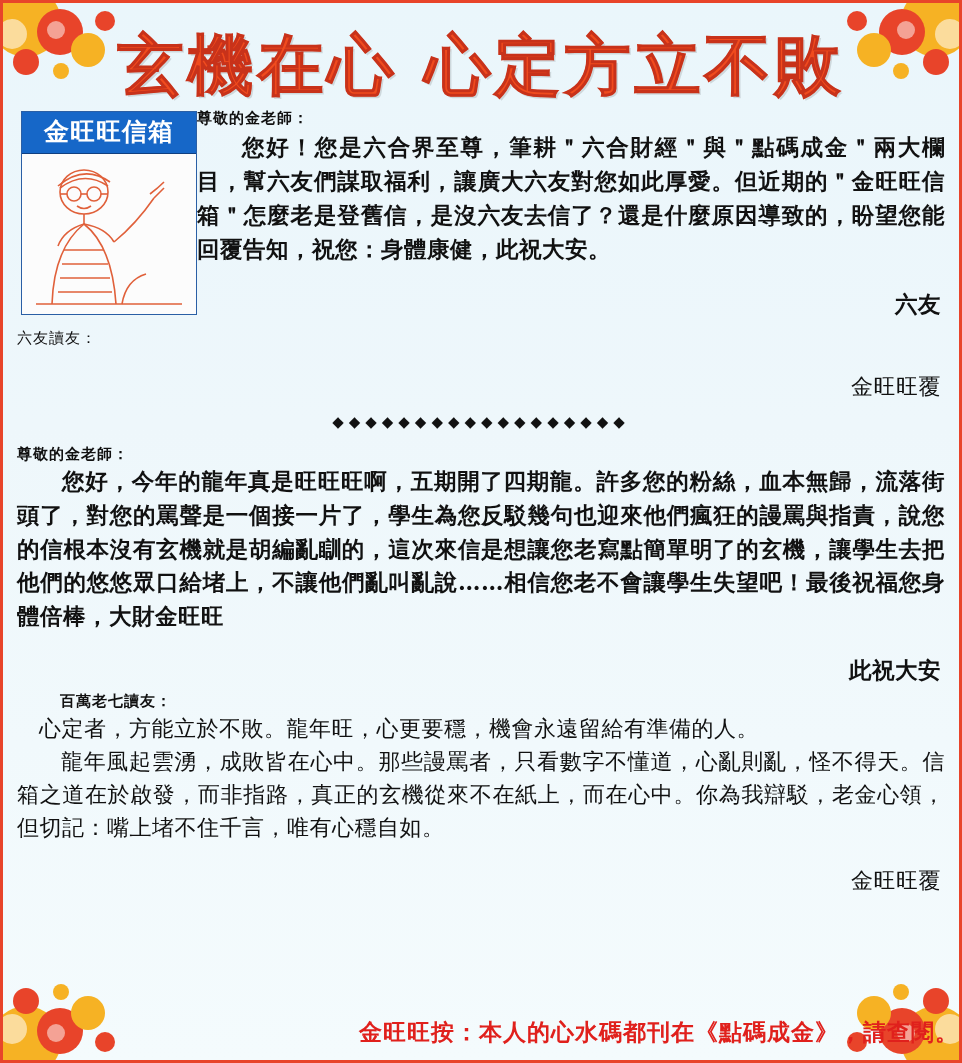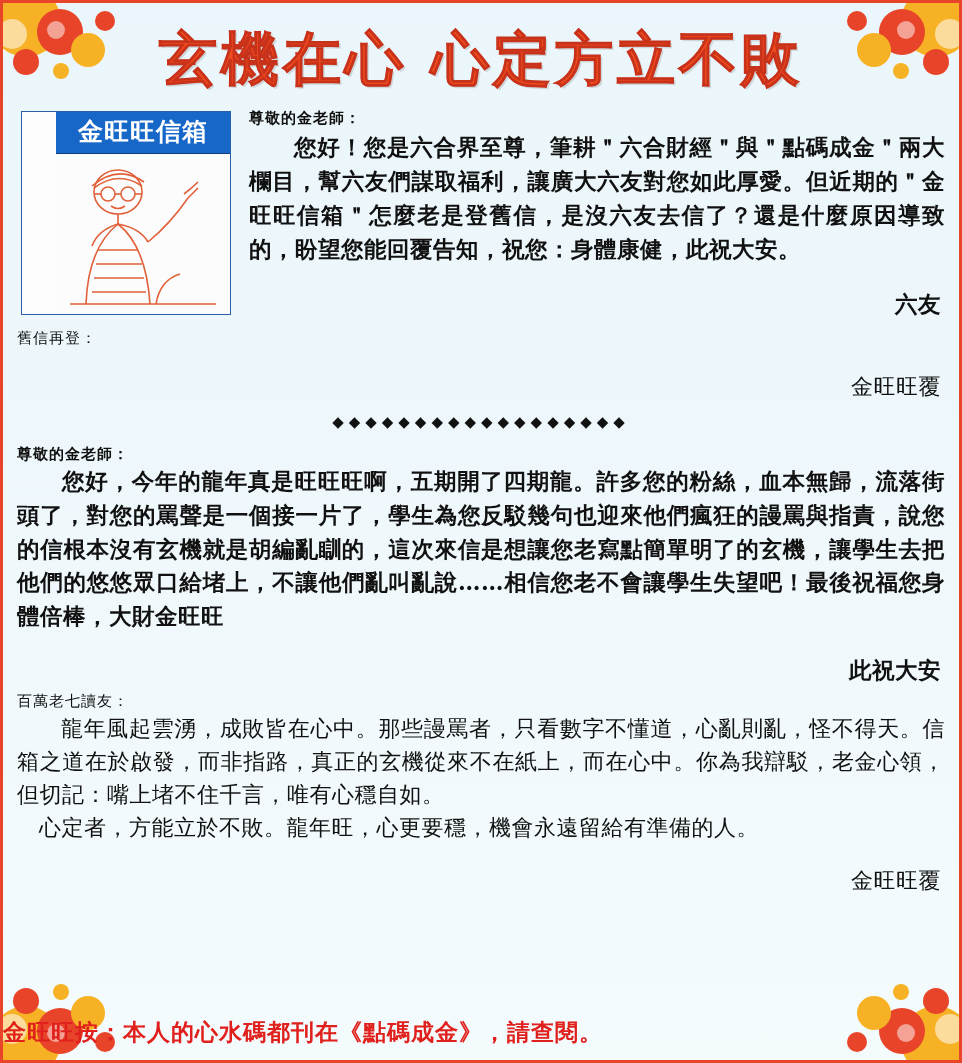--- a/index.html
+++ b/index.html
@@ -48,44 +48,43 @@
   .c-h { width: 18px; height: 18px; left: 44px; top: 18px; background: #fff; opacity: .5; }
 
   .headline {
     position: absolute;
     top: 18px;
     left: 0;
     right: 0;
     text-align: center;
     font-family: "DejaVu Serif", "Liberation Serif", serif;
     font-weight: bold;
-    font-size: 58px;
+    font-size: 66px;
     letter-spacing: 4px;
     color: #f04b1e;
     -webkit-text-stroke: 1px #c8321a;
     text-shadow: 2px 2px 0 rgba(0,0,0,0.12);
     z-index: 3;
   }
 
   .content {
     position: absolute;
     top: 104px;
     left: 14px;
     right: 14px;
     bottom: 8px;
     z-index: 2;
   }
 
   .portrait {
     float: left;
     width: 174px;
-    margin: 4px 18px 6px 4px;
+    margin: 4px 0 6px 4px;
     border: 1px solid #2a5fa5;
     background: #fdfdfd;
-    padding-left: 34px;
   }
   .portrait-title {
     background: #1667c8;
     color: #ffffff;
     font-weight: bold;
     font-size: 25px;
     letter-spacing: 1px;
     text-align: center;
     padding: 3px 0 5px;
     border-bottom: 1px solid #103f80;
@@ -135,30 +134,30 @@
     text-align: center;
     color: #111;
     font-size: 15px;
     letter-spacing: 5px;
     margin: 10px 0 12px;
     font-family: "DejaVu Sans", "Liberation Sans", sans-serif;
   }
 
   .block-3 { font-size: 22.5px; line-height: 1.5; }
   .block-4 { font-size: 22px; line-height: 1.5; margin-top: 2px; }
-  .block-4 .salutation { font-weight: normal; }
+  .block-4 .salutation { font-weight: bold; margin-left: 43px; }
   .block-4 .body-para { font-weight: normal; }
   .block-4 .sign { font-weight: normal; }
   .block-4 .body-para.extra { text-indent: 1em; }
 
   .footer-note {
     position: absolute;
     left: 0; right: 0;
     bottom: 12px;
-    text-align: left;
+    text-align: right;
     color: #e0201c;
     font-weight: bold;
     font-size: 23px;
     letter-spacing: 1px;
     z-index: 3;
   }
 </style>
 </head>
 <body>
 
@@ -243,36 +242,36 @@
 
     <div class="letter block-1">
       <div class="salutation">尊敬的金老師：</div>
       <div class="body-para">您好！您是六合界至尊，筆耕＂六合財經＂與＂點碼成金＂兩大欄目，幫六友們謀取福利，讓廣大六友對您如此厚愛。但近期的＂金旺旺信箱＂怎麼老是登舊信，是沒六友去信了？還是什麼原因導致的，盼望您能回覆告知，祝您：身體康健，此祝大安。</div>
       <div class="sign">六友</div>
     </div>
 
     <div class="clear"></div>
 
     <div class="letter block-2">
-      <div class="salutation">舊信再登：</div>
+      <div class="salutation">六友讀友：</div>
       <div class="sign">金旺旺覆</div>
     </div>
 
     <div class="divider">◆◆◆◆◆◆◆◆◆◆◆◆◆◆◆◆◆◆</div>
 
     <div class="letter block-3">
       <div class="salutation">尊敬的金老師：</div>
       <div class="body-para">您好，今年的龍年真是旺旺旺啊，五期開了四期龍。許多您的粉絲，血本無歸，流落街頭了，對您的罵聲是一個接一片了，學生為您反駁幾句也迎來他們瘋狂的謾罵與指責，說您的信根本沒有玄機就是胡編亂瞓的，這次來信是想讓您老寫點簡單明了的玄機，讓學生去把他們的悠悠眾口給堵上，不讓他們亂叫亂說……相信您老不會讓學生失望吧！最後祝福您身體倍棒，大財金旺旺</div>
       <div class="sign">此祝大安</div>
     </div>
 
     <div class="letter block-4">
       <div class="salutation">百萬老七讀友：</div>
+      <div class="body-para extra">心定者，方能立於不敗。龍年旺，心更要穩，機會永遠留給有準備的人。</div>
       <div class="body-para">龍年風起雲湧，成敗皆在心中。那些謾罵者，只看數字不懂道，心亂則亂，怪不得天。信箱之道在於啟發，而非指路，真正的玄機從來不在紙上，而在心中。你為我辯駁，老金心領，但切記：嘴上堵不住千言，唯有心穩自如。</div>
-      <div class="body-para extra">心定者，方能立於不敗。龍年旺，心更要穩，機會永遠留給有準備的人。</div>
       <div class="sign">金旺旺覆</div>
     </div>
 
   </div>
 
   <div class="footer-note">金旺旺按：本人的心水碼都刊在《點碼成金》，請查閱。</div>
 
 </div>
 
 </body></html>

